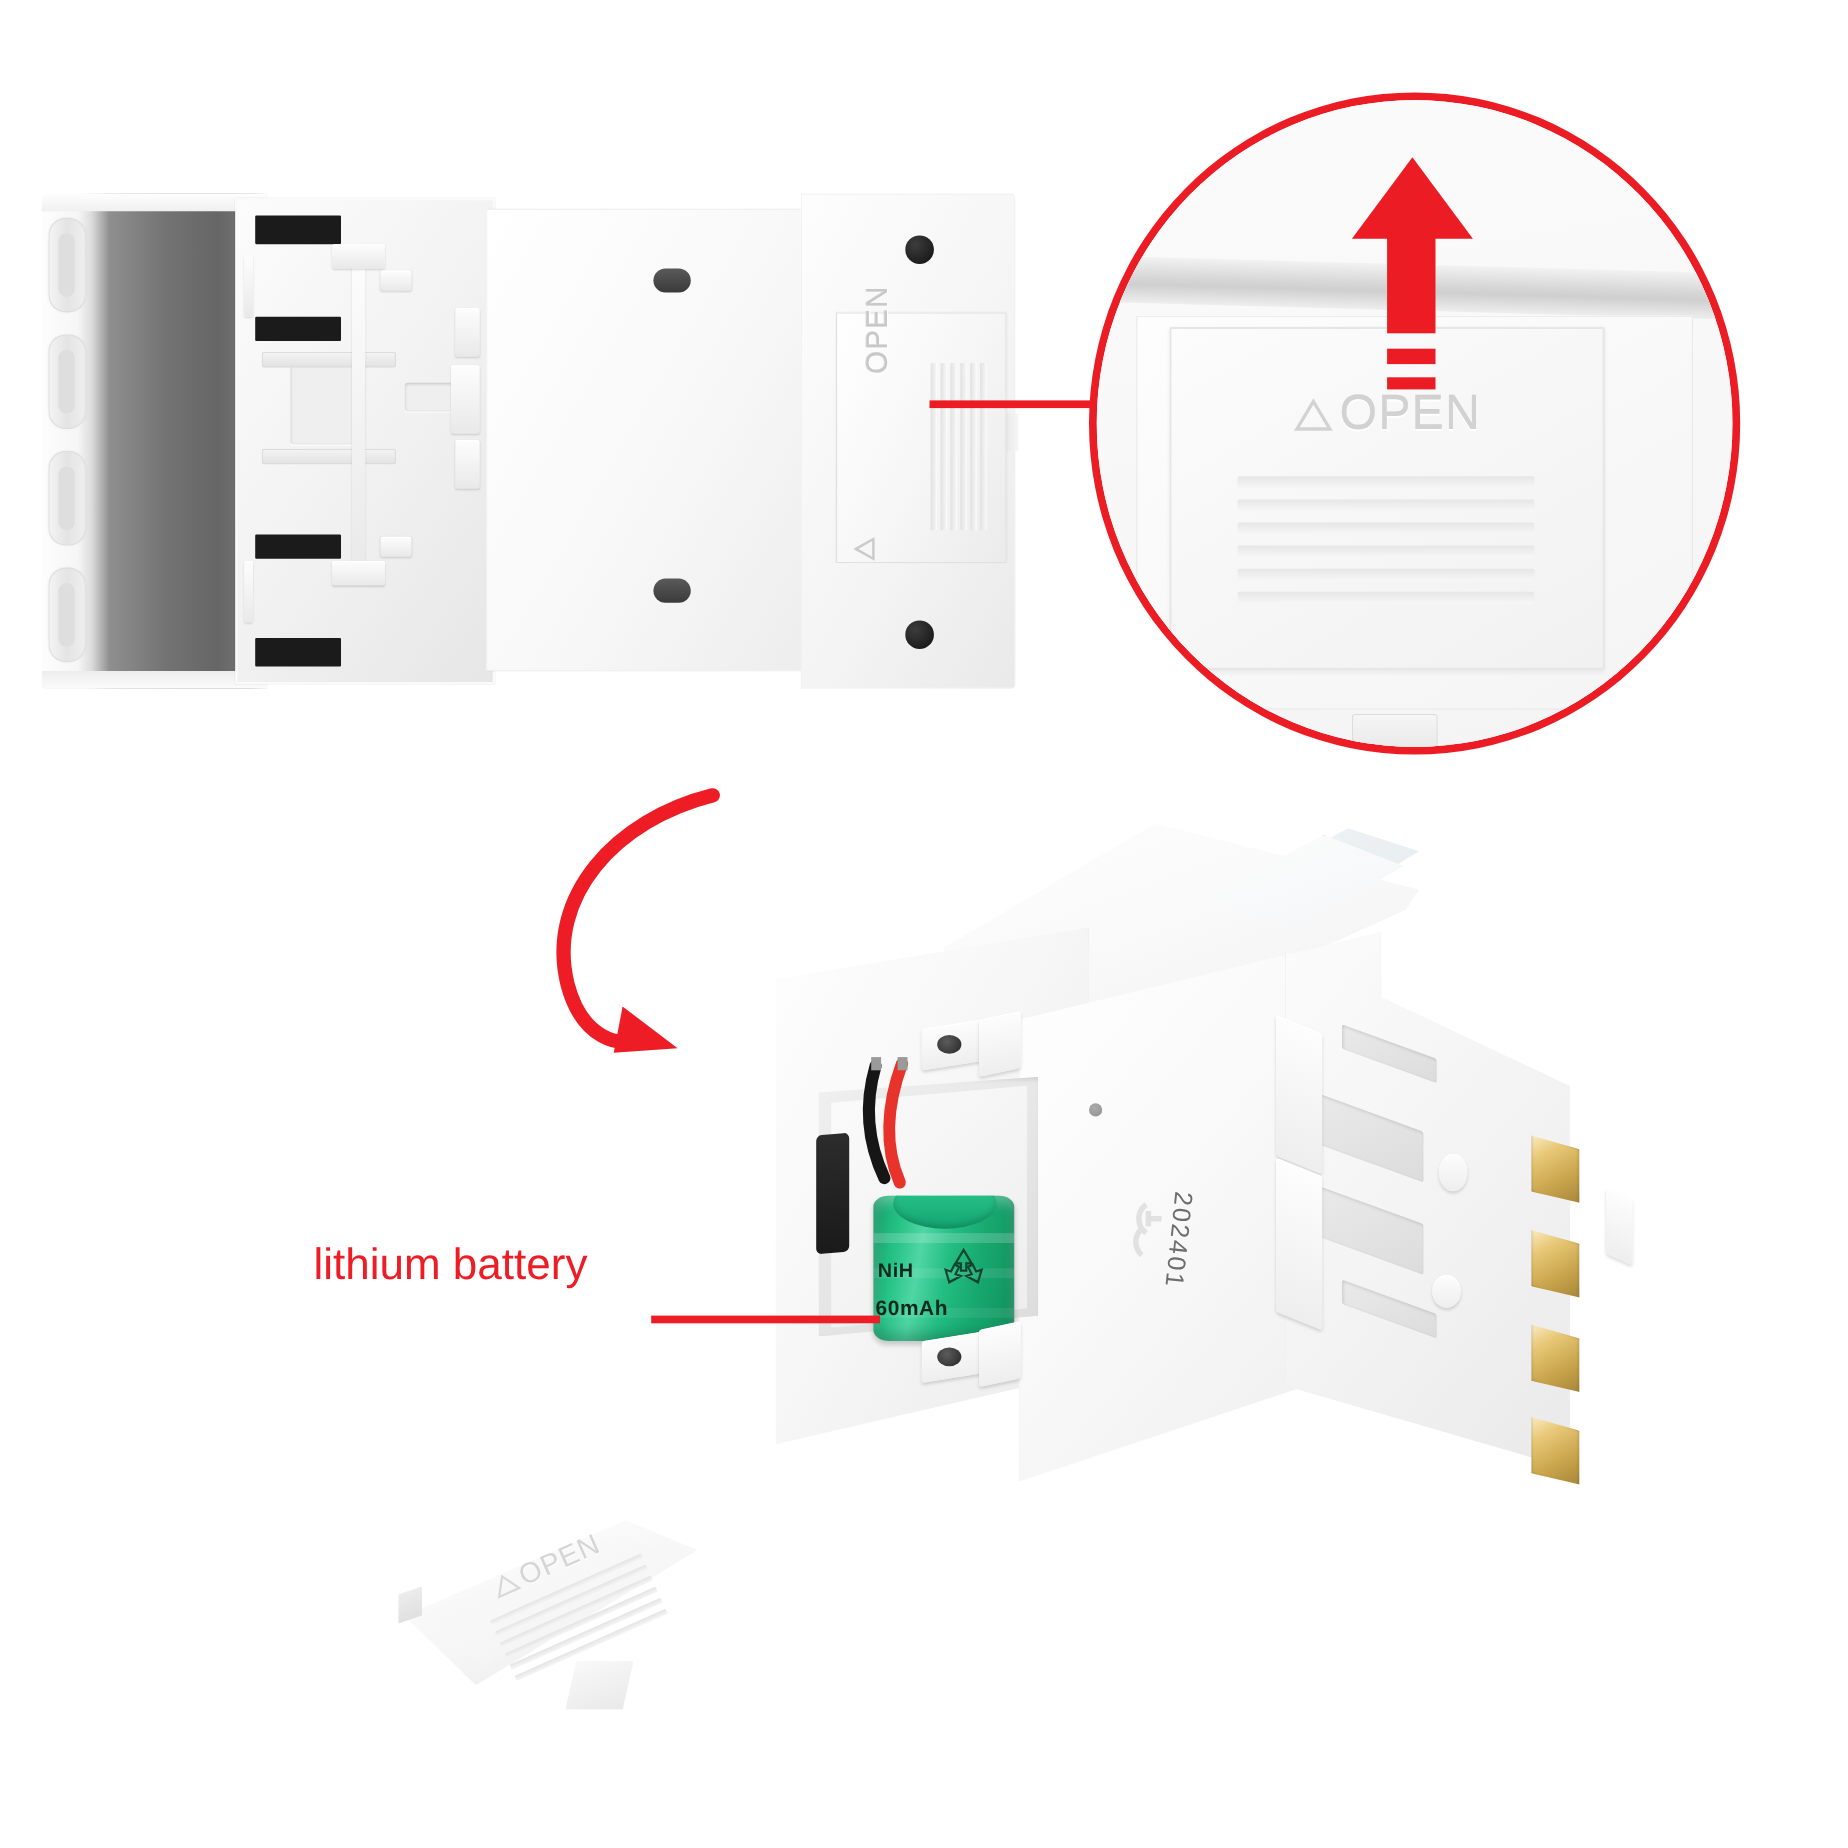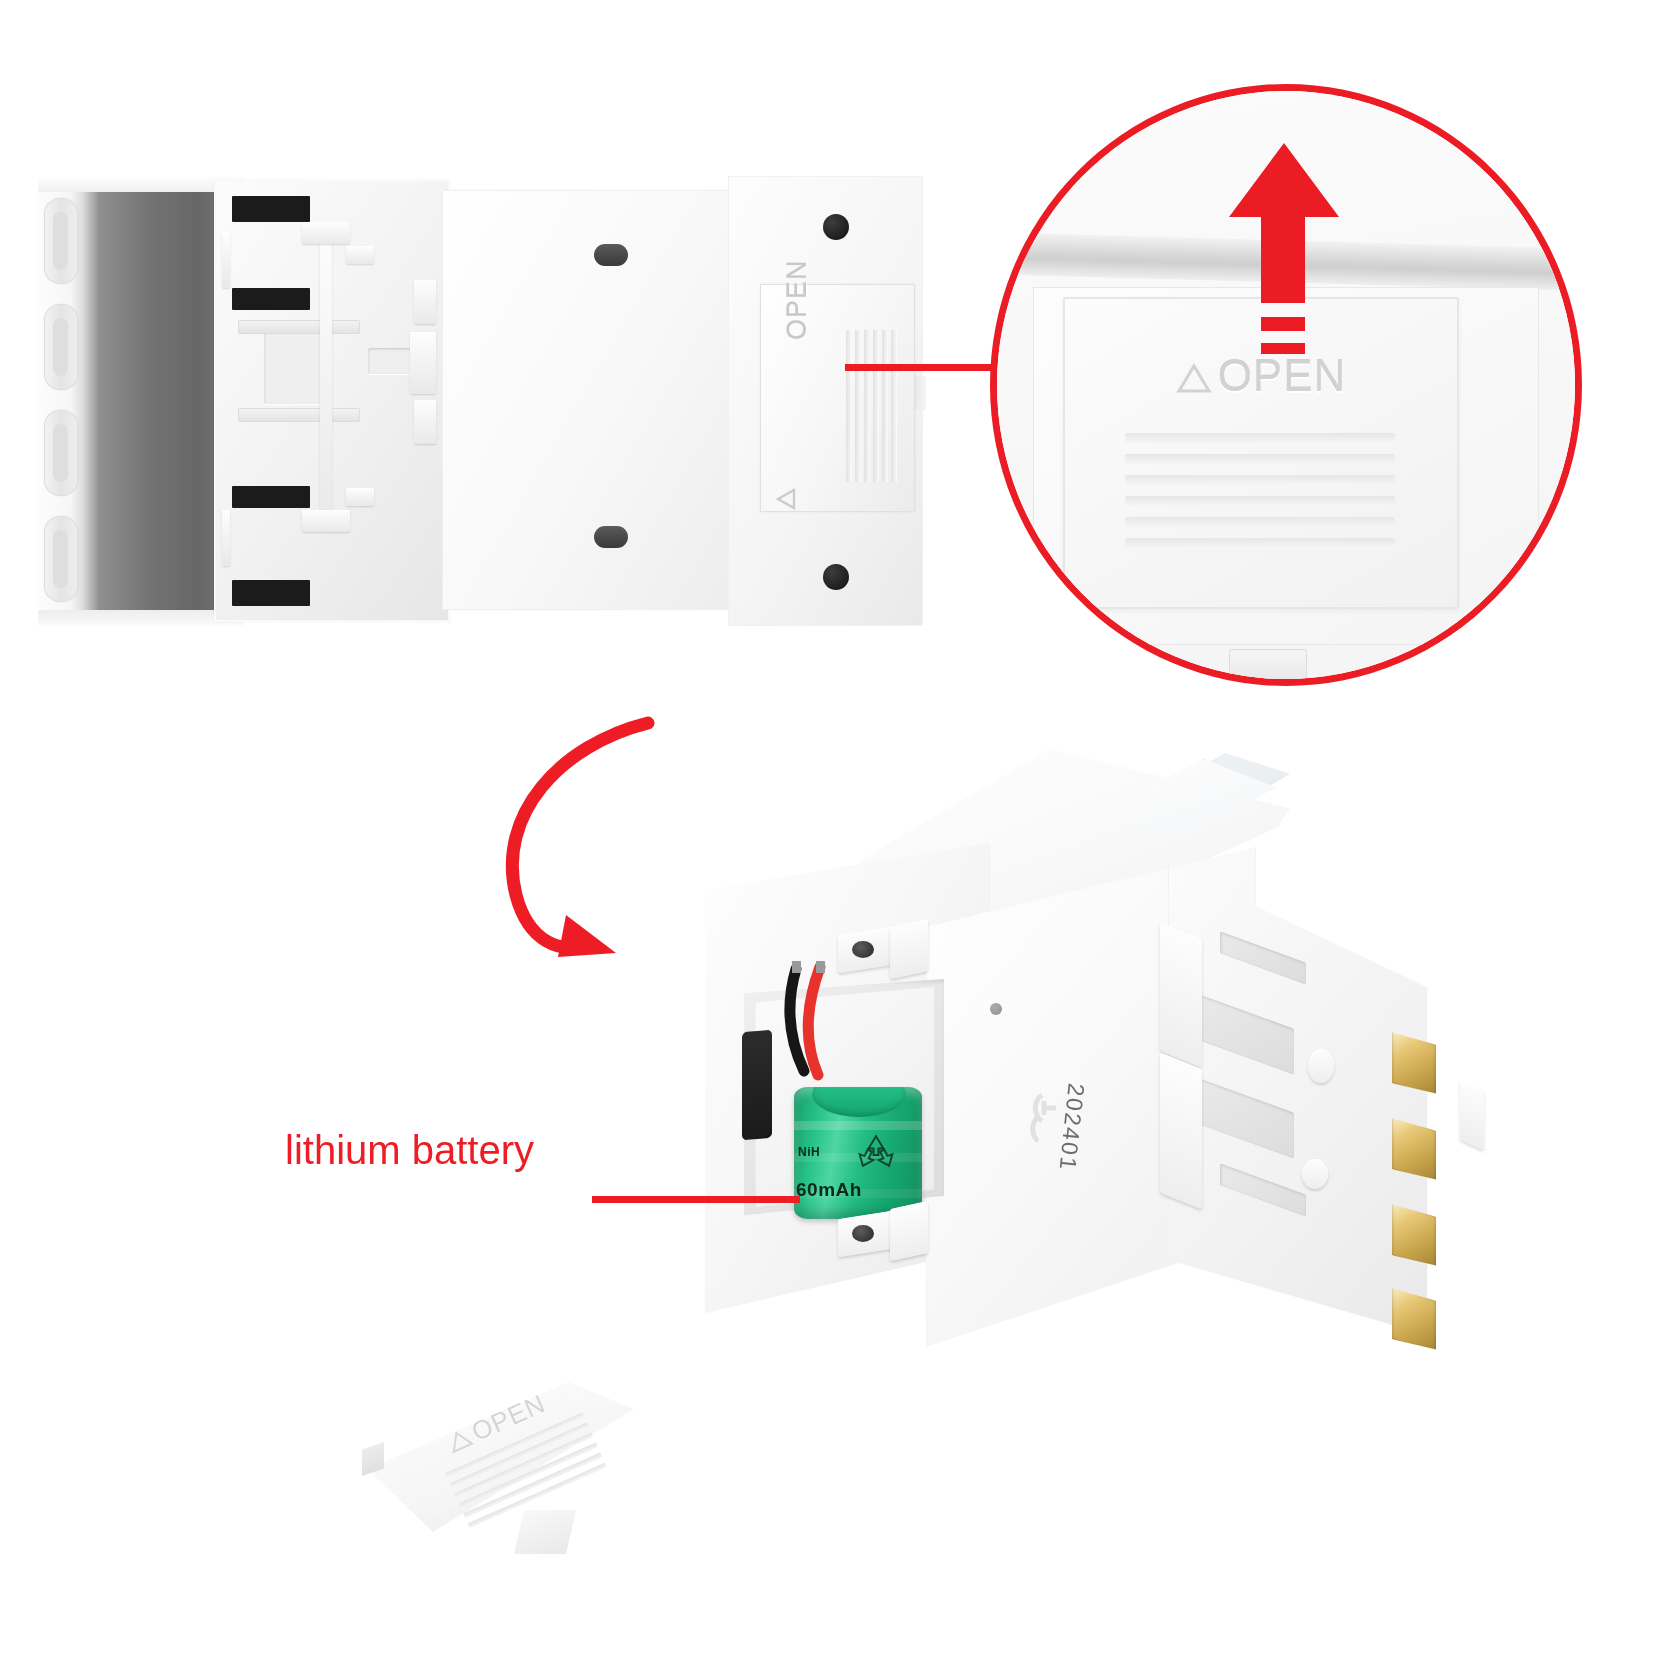--- a/index.html
+++ b/index.html
@@ -136,21 +136,21 @@
 
   .battery{position:absolute;left:104px;top:352px;width:128px;height:132px;
     border-radius:14px/10px;
     background:linear-gradient(100deg,#16a06c 0%,#25c185 18%,#4fd6a4 34%,
                #23bd82 52%,#17a870 72%,#12905e 100%);
     box-shadow:inset 0 -7px 12px rgba(0,0,0,.22), inset 0 6px 10px rgba(255,255,255,.30),
                0 3px 5px rgba(0,0,0,.18);overflow:hidden;}
   .battery .cap{position:absolute;left:18px;top:-16px;width:94px;height:46px;border-radius:50%;
     background:linear-gradient(180deg,#2fcb90,#13a571);box-shadow:inset 0 -3px 6px rgba(0,0,0,.16);}
   .battery .band{position:absolute;left:0;width:100%;height:9px;background:rgba(255,255,255,.18);}
-  .battery .txt{position:absolute;color:#0c2a1c;font-size:12px;font-weight:bold;
+  .battery .txt{position:absolute;color:#0c2a1c;font-size:18px;font-weight:bold;
     font-family:"Liberation Sans",sans-serif;letter-spacing:.5px;}
   .battery .rec{position:absolute;left:62px;top:46px;width:40px;height:36px;opacity:.82;}
 
   .lug{position:absolute;background:linear-gradient(180deg,#fdfdfd,#eee);
     box-shadow:0 2px 3px rgba(0,0,0,.15), inset 0 1px 0 #fff;border-radius:3px;}
   .screwhole{position:absolute;border-radius:50%;
     background:radial-gradient(circle at 40% 35%,#5c5c5c,#252525);}
 
   .ce{position:absolute;left:326px;top:352px;width:52px;height:56px;opacity:.55;}
   .serial{position:absolute;left:368px;top:348px;font-size:23px;color:#6d6d6d;

